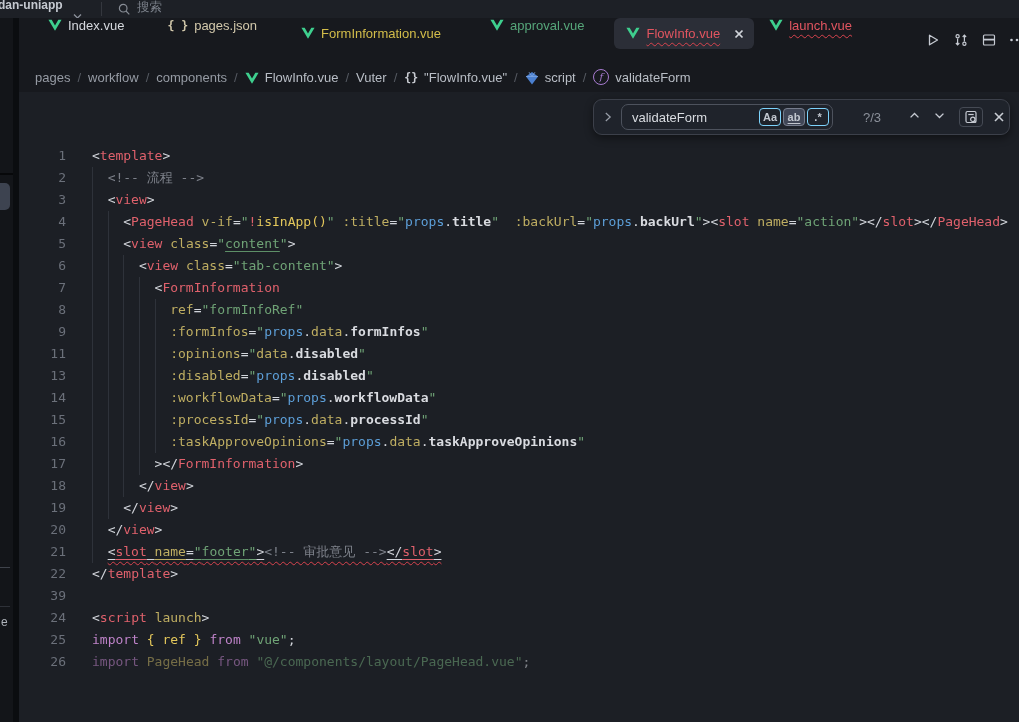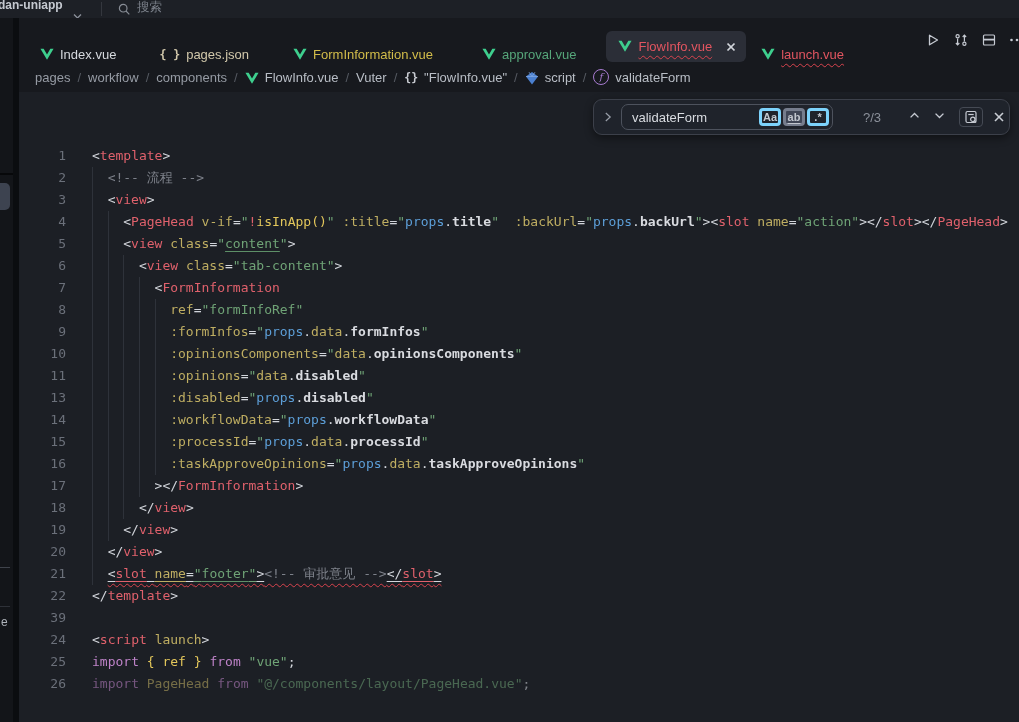--- a/index.html
+++ b/index.html
@@ -16,21 +16,21 @@
   #sliver{position:absolute;left:0;top:18px;width:19px;height:704px;background:#0b0d10;}
   #sliver .bandA{position:absolute;left:0;top:0;width:13px;height:704px;background:#131519;}
   #sliver .hl1{position:absolute;left:0;top:155px;width:13px;height:2px;background:#07080a;}
   #sliver .toolbtn{position:absolute;left:0;top:165px;width:10px;height:27px;background:#3d4350;border-radius:0 5px 5px 0;}
   #sliver .hl2{position:absolute;left:0;top:549px;width:10px;height:1px;background:#3f434b;}
   #sliver .hl3{position:absolute;left:0;top:588px;width:10px;height:1px;background:#2e3138;}
   #sliver .lett{position:absolute;left:1px;top:597px;font-size:12px;color:#aeb3ba;}
   
   #main{position:absolute;left:19px;top:18px;right:0;bottom:0;}
   #tabstrip{position:relative;height:44px;background:#17191e;}
-  #tabs{display:flex;align-items:flex-end;height:44px;padding-left:21px;}
+  #tabs{display:flex;align-items:flex-start;height:44px;padding-left:29px;}
   .tab{display:flex;align-items:center;gap:6px;font-size:13px;white-space:nowrap;cursor:default;}
   .tab .ticon{display:flex;align-items:center;}
   .tab.active{background:#2b2e37;border-radius:6px;height:31px;padding:0 10px 0 12px;}
   .tab:nth-child(2){margin-left:43px}.tab:nth-child(3){margin-left:44px}
   .tab:nth-child(4){margin-left:49px}.tab:nth-child(5){margin-left:30px}
   .tab:nth-child(6){margin-left:15px}
   .err-label{text-decoration:underline wavy #d8434e 1px;text-underline-offset:4px;}
   .tab .closex{margin-left:8px;display:flex;align-items:center;}
   .braces-ic{font-family:"DejaVu Sans Mono",monospace;font-size:11.5px;font-weight:700;}
   #actions{position:absolute;top:14px;left:0;width:100%;height:16px;}
@@ -61,21 +61,21 @@
   .c-fn{color:#e3c75b}.c-kw{color:#bf83c9}.c-cmt{color:#7d818a}.c-excl{color:#e0616c}
   
   #find{position:absolute;top:7px;left:574px;width:417px;height:36px;background:#1f232b;
         border:1px solid #3c404a;border-radius:9px;display:flex;align-items:center;
         box-shadow:0 3px 8px rgba(0,0,0,.45);box-sizing:border-box;z-index:3;}
   #find .expand{margin-left:7px;display:flex;}
   #find .inputbox{margin-left:6px;width:212px;height:26px;border:1px solid #4d525d;border-radius:7px;
         display:flex;align-items:center;padding-left:10px;box-sizing:border-box;}
   #find .q{flex:1;font-size:13px;color:#d9dce1;}
   #find .toggles{display:flex;gap:2px;margin-right:3px;}
-  .tgl{width:22px;height:18px;border:3px solid #7dd3fc;border-radius:4px;display:flex;
+  .tgl{width:22px;height:18px;border:1px solid #7dd3fc;border-radius:4px;display:flex;
        align-items:center;justify-content:center;font-size:11px;font-weight:700;color:#c2c7cf;box-sizing:border-box;}
   .tgl.on{background:#404656;border-color:#767d8d;text-decoration:underline;text-underline-offset:2px;}
   #find .results{margin-left:30px;font-size:13px;color:#8b909a;}
   #find .nav{display:flex;margin-left:26px;gap:10px;}
   #find .docbtn{margin-left:12px;width:24px;height:20px;border:1px solid #454a54;border-radius:4px;
         display:flex;align-items:center;justify-content:center;box-sizing:border-box;}
   #find .closebtn{margin-left:10px;display:flex;}
 </style>
 </head>
 <body>
@@ -260,24 +260,20 @@
           </div>
           <div class="row">
             <span class="ln">8</span>
             <span class="lc"><span class="ind"></span><span class="ind"></span><span class="ind"></span><span class="ind"></span><span class="ind"></span><span class="c-attr">ref</span><span class="c-br">=</span><span class="c-str">"formInfoRef"</span></span>
           </div>
           <div class="row">
             <span class="ln">9</span>
             <span class="lc"><span class="ind"></span><span class="ind"></span><span class="ind"></span><span class="ind"></span><span class="ind"></span><span class="c-attr">:formInfos</span><span class="c-br">=</span><span class="c-str">"</span><span class="c-blue">props</span><span class="c-br">.</span><span class="c-attr">data</span><span class="c-br">.</span><span class="c-prop">formInfos</span><span class="c-str">"</span></span>
           </div>
           <div class="row">
-            <span class="ln">10</span>
-            <span class="lc"><span class="ind"></span><span class="ind"></span><span class="ind"></span><span class="ind"></span><span class="ind"></span><span class="c-attr">:opinionsComponents</span><span class="c-br">=</span><span class="c-str">"</span><span class="c-attr">data</span><span class="c-br">.</span><span class="c-prop">opinionsComponents</span><span class="c-str">"</span></span>
-          </div>
-          <div class="row">
             <span class="ln">11</span>
             <span class="lc"><span class="ind"></span><span class="ind"></span><span class="ind"></span><span class="ind"></span><span class="ind"></span><span class="c-attr">:opinions</span><span class="c-br">=</span><span class="c-str">"</span><span class="c-attr">data</span><span class="c-br">.</span><span class="c-prop">disabled</span><span class="c-str">"</span></span>
           </div>
           <div class="row">
             <span class="ln">13</span>
             <span class="lc"><span class="ind"></span><span class="ind"></span><span class="ind"></span><span class="ind"></span><span class="ind"></span><span class="c-attr">:disabled</span><span class="c-br">=</span><span class="c-str">"</span><span class="c-blue">props</span><span class="c-br">.</span><span class="c-prop">disabled</span><span class="c-str">"</span></span>
           </div>
           <div class="row">
             <span class="ln">14</span>
             <span class="lc"><span class="ind"></span><span class="ind"></span><span class="ind"></span><span class="ind"></span><span class="ind"></span><span class="c-attr">:workflowData</span><span class="c-br">=</span><span class="c-str">"</span><span class="c-blue">props</span><span class="c-br">.</span><span class="c-prop">workflowData</span><span class="c-str">"</span></span>

